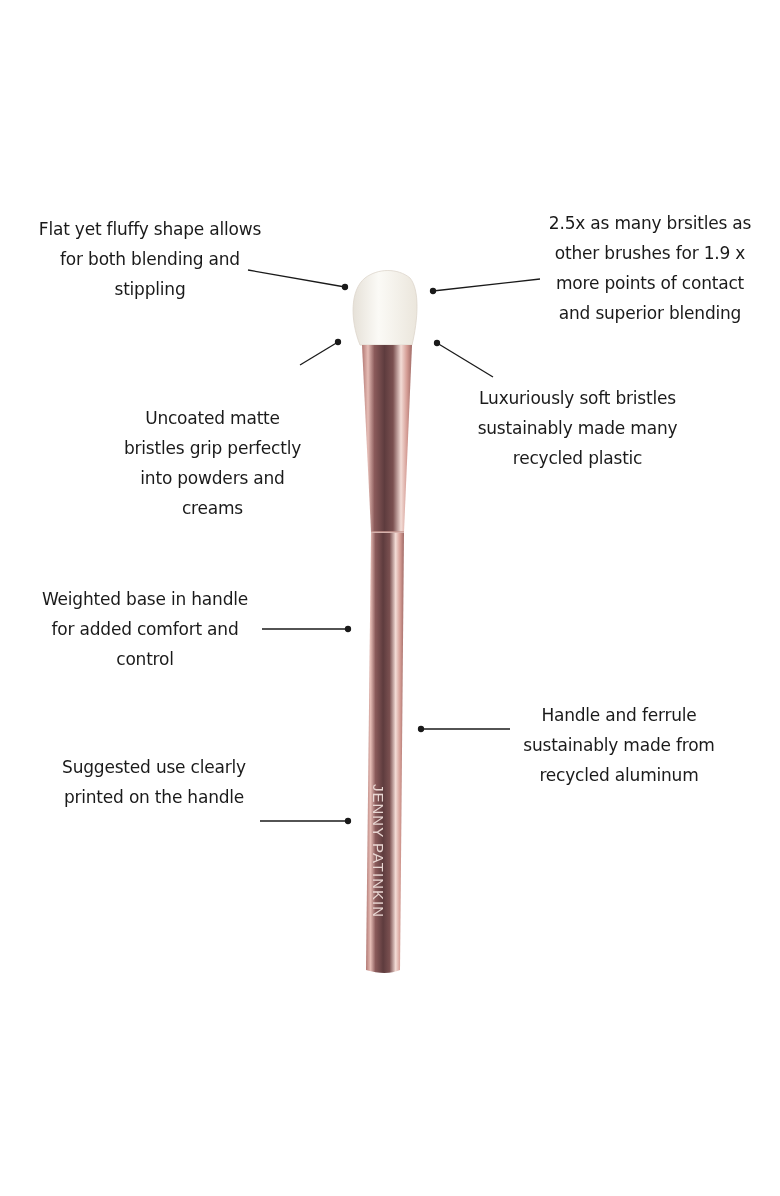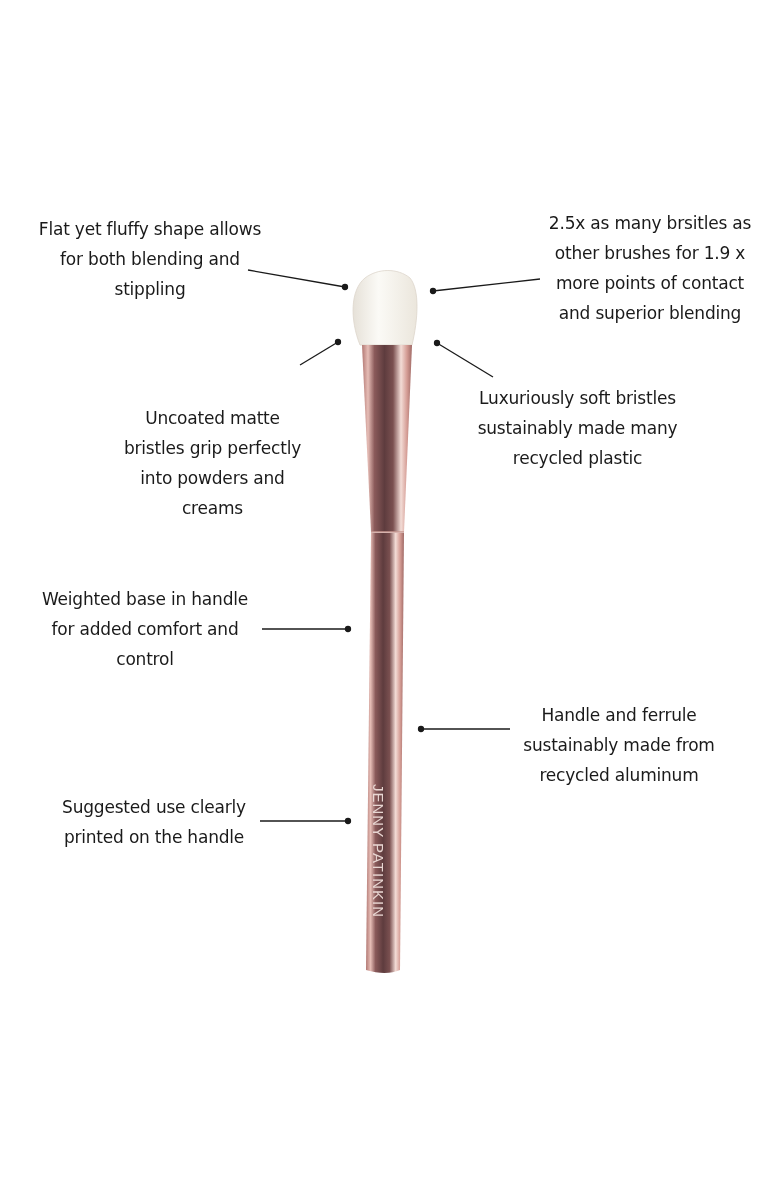--- a/index.html
+++ b/index.html
@@ -72,14 +72,14 @@
 creams</div>
 <div class="callout" style="left:465px; top:383px; width:225px;">Luxuriously soft bristles
 sustainably made many
 recycled plastic</div>
 <div class="callout" style="left:25px; top:584px; width:240px;">Weighted base in handle
 for added comfort and
 control</div>
 <div class="callout" style="left:505px; top:684px; width:228px;margin-top:16px;">Handle and ferrule
 sustainably made from
 recycled aluminum</div>
-<div class="callout" style="left:48px; top:792px; width:212px;">Suggested use clearly
+<div class="callout" style="left:48px; top:752px; width:212px;">Suggested use clearly
 printed on the handle</div>
 
 </body></html>

